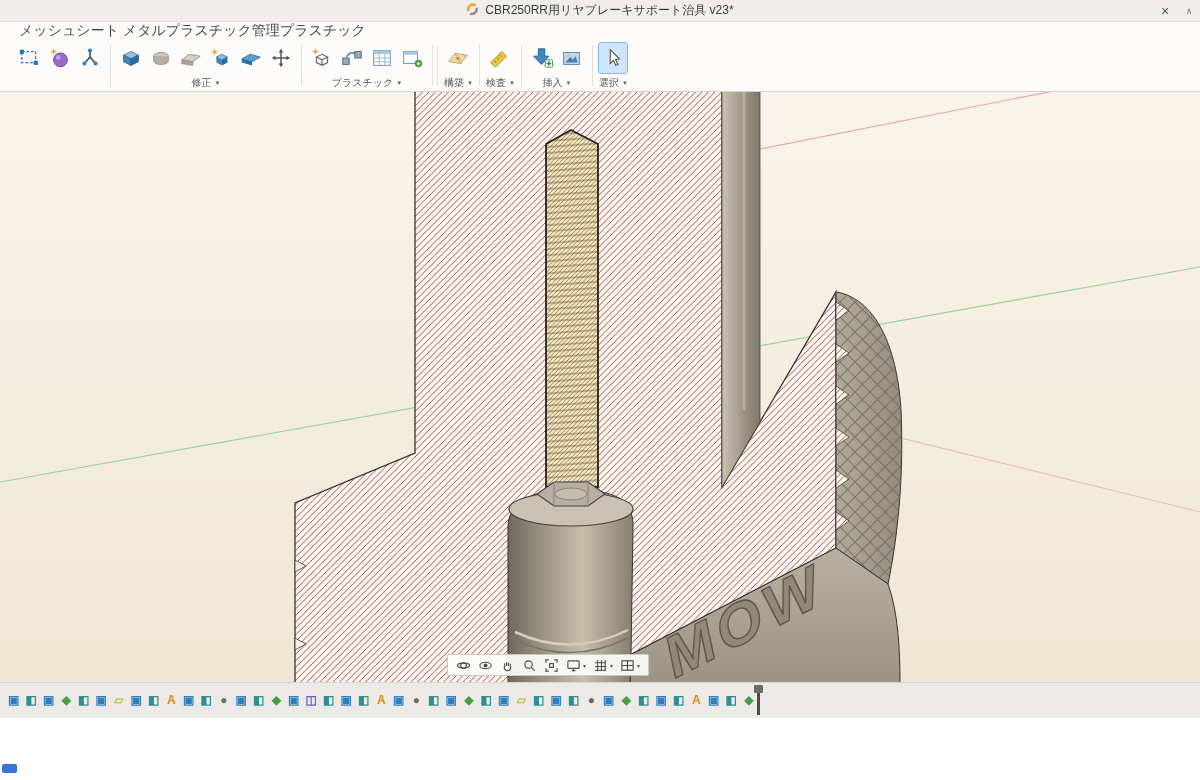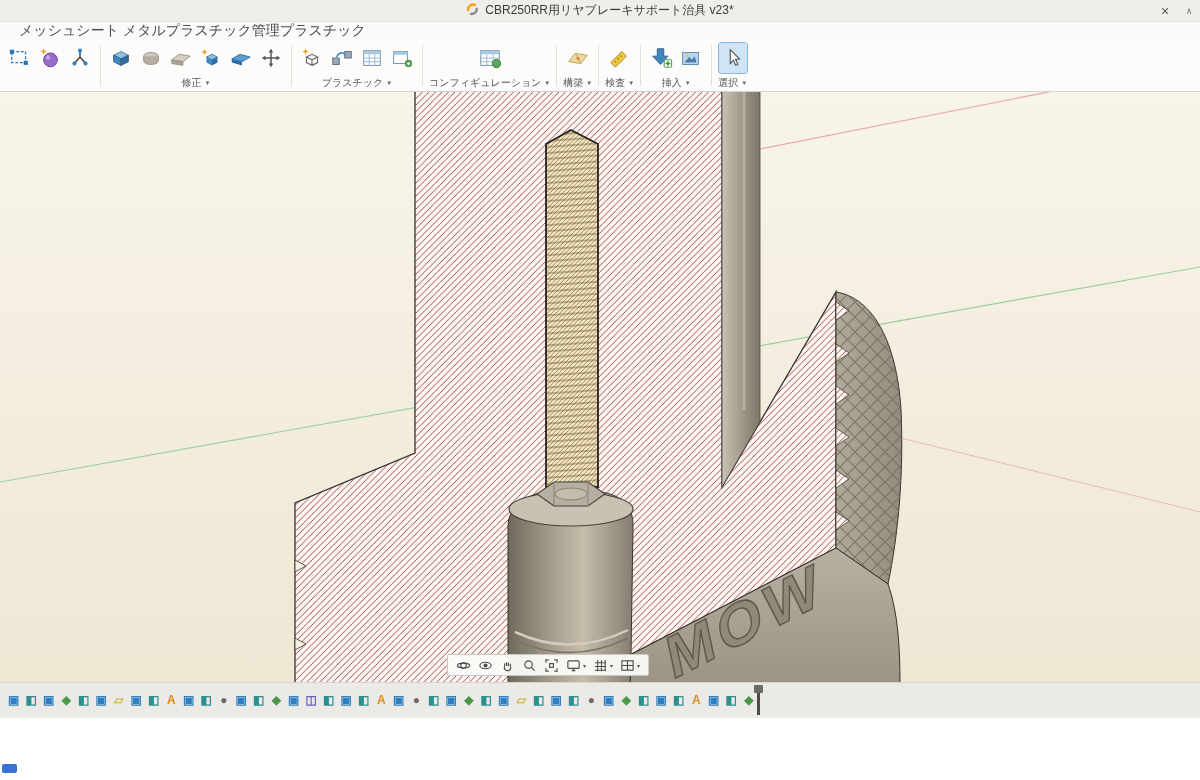--- a/index.html
+++ b/index.html
@@ -18,21 +18,21 @@
   .win-chevron{position:absolute;right:2px;top:0;width:18px;height:22px;display:flex;
     align-items:center;justify-content:center;font-size:9px;color:#777;}
 
   
   .menubar{position:absolute;top:22px;left:0;right:0;height:18px;background:#fbfaf9;
     display:flex;align-items:center;padding-left:19px;font-size:14px;color:#4a4a4a;}
   .tab{white-space:nowrap;}
 
   
   .toolbar{position:absolute;top:40px;left:0;right:0;height:52px;background:#fdfcfb;
-    border-bottom:1px solid #d6d3cf;display:flex;align-items:stretch;padding-left:2px;}
+    border-bottom:1px solid #d6d3cf;display:flex;align-items:stretch;padding-left:12px;}
   .tgroup{display:flex;flex-direction:column;align-items:center;padding:0 4px;}
   .ticons{display:flex;align-items:center;gap:2px;height:36px;}
   .ticon{width:28px;height:30px;display:flex;align-items:center;justify-content:center;border-radius:2px;}
   .ticon.selected{background:#cfe4f7;outline:1px solid #8cb8e0;}
   .tlabel{font-size:10px;color:#555;display:flex;align-items:center;gap:3px;height:14px;white-space:nowrap;}
   .tcaret{font-size:6px;color:#666;}
   .tsep{width:1px;background:#e2dfda;margin:5px 2px;}
 
   
   .viewport{position:absolute;top:92px;left:0;width:1200px;height:590px;
@@ -201,36 +201,20 @@
       </span>
     </div>
     <div class="tlabel">
       <span>プラスチック</span>
         <span class="tcaret">▼</span>
     </div>
   </div>
 
   <div class="tsep"></div>
 
-  <div class="tgroup">
-    <div class="ticons">
-      <span class="ticon">
-        <svg width="24" height="24" viewBox="0 0 26 26">
-          <rect x="3" y="5" width="20" height="16" fill="#fff" stroke="#6a8eaa"></rect>
-          <rect x="3" y="5" width="20" height="4" fill="#a8c8e2"></rect>
-          <path d="M3 13 H23 M3 17 H23 M9.5 9 V21 M16.5 9 V21" stroke="#9ab4cc" stroke-width="1" fill="none"></path>
-          <circle cx="20" cy="19" r="4.5" fill="#5aa85a" stroke="#3a7a3a"></circle>
-        </svg>
-      </span>
-    </div>
-    <div class="tlabel">
-      <span>コンフィギュレーション</span>
-        <span class="tcaret">▼</span>
-    </div>
-  </div>
 
   <div class="tsep"></div>
 
   <div class="tgroup">
     <div class="ticons">
       <span class="ticon">
         <svg width="24" height="24" viewBox="0 0 26 26">
           <path d="M3 17 L10 8 L23 10 L16 19 Z" fill="#ecd9a8" stroke="#c0a050"></path>
           <path d="M10 8 L16 19" stroke="#c0a050" stroke-width="1" fill="none"></path>
           <circle cx="13" cy="13.5" r="1.6" fill="#e07820"></circle>

